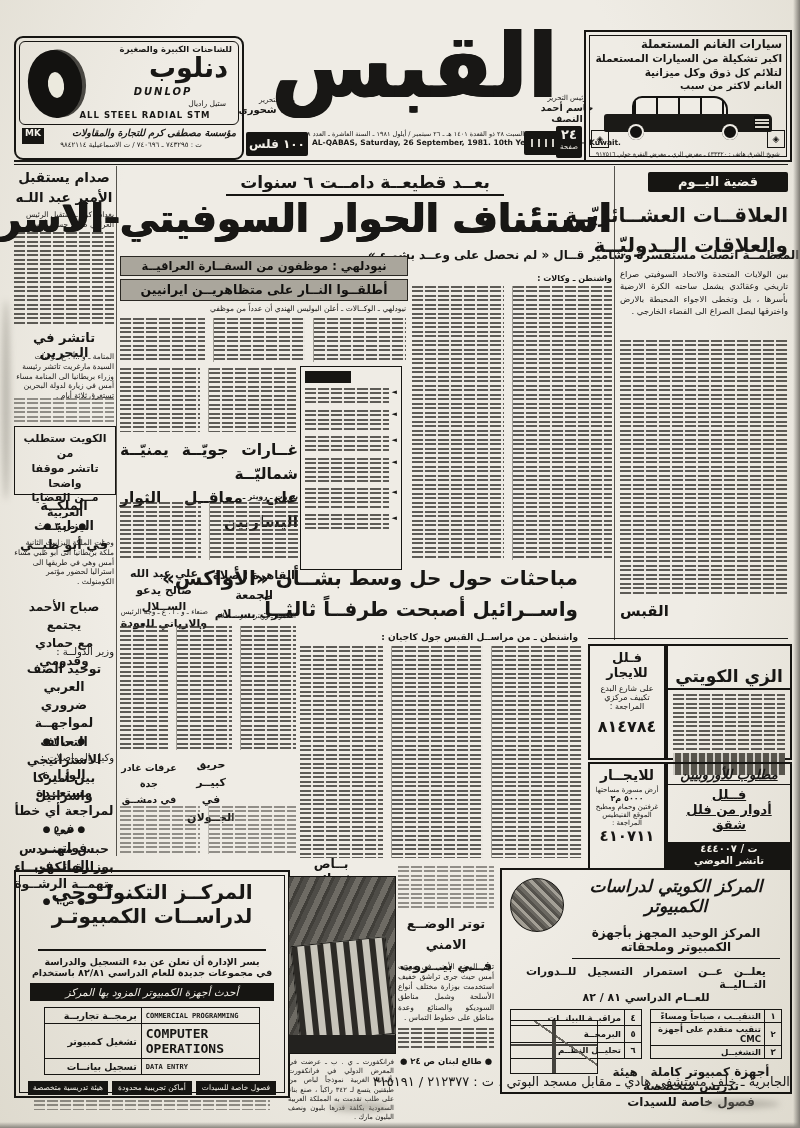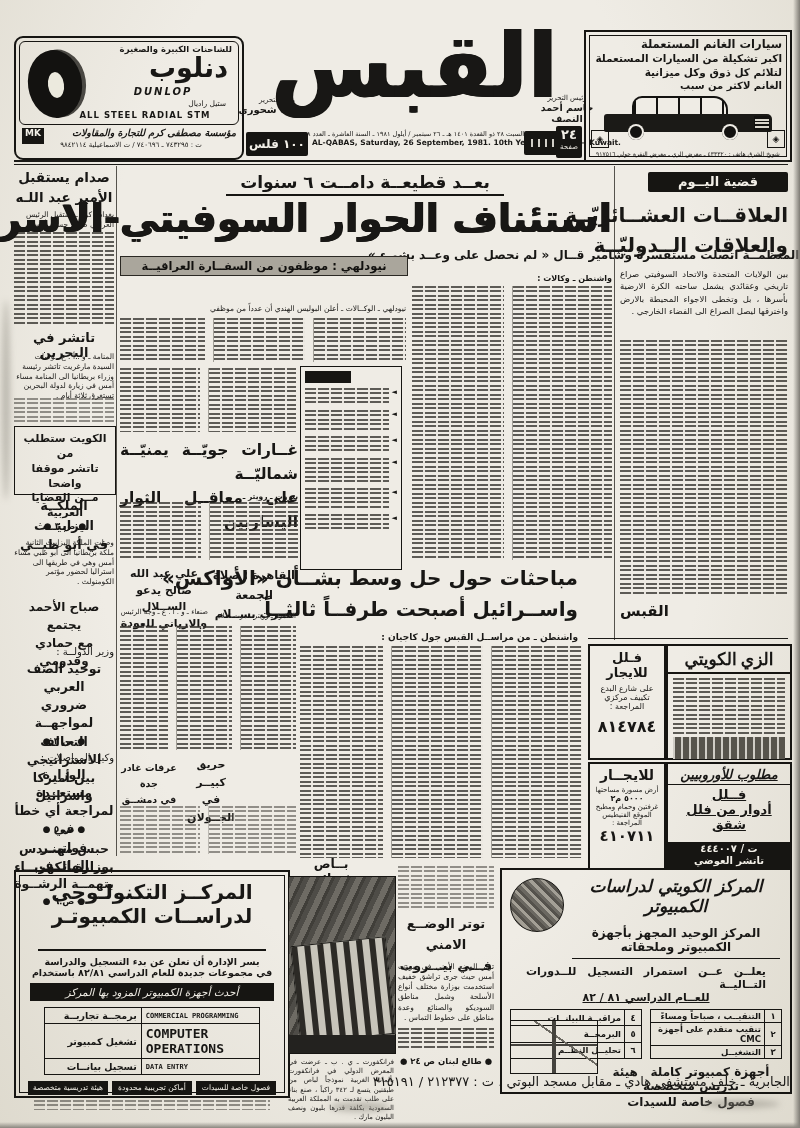--- a/index.html
+++ b/index.html
@@ -163,20 +163,21 @@
   <div class="abs ctr" style="left:130px;top:172px;width:470px;">
     <span class="b" style="font-size:17px;border-bottom:2px solid #161512;padding:0 14px 2px;">بعــد قطيعــة دامــت ٦ سنوات</span>
   </div>
   <div class="abs ctr nw b" style="left:112px;top:196px;width:500px;font-size:39px;letter-spacing:-1px;text-shadow:.7px 0 #161512,-.7px 0 #161512;">استئناف الحوار السوفيتي-الاسرائيلي</div>
 
   <div class="abs rt b nw" style="left:412px;top:248px;width:200px;font-size:12px;direction:rtl;width:200px;">
     <span style="position:absolute;right:-202px;top:0;width:400px;text-align:right;">● المنظمــة اتصلت مستفسرة وشامير قــال « لم نحصل على وعــد بشيء »</span>
   </div>
 
   <div class="abs gray-strip ctr b nw" style="left:120px;top:256px;width:286px;height:18px;line-height:18px;font-size:11.5px;">نيودلهي : موظفون من السفــارة العراقيــة</div>
+  <div class="abs gray-strip ctr b nw" style="left:120px;top:279px;width:286px;height:20px;line-height:20px;font-size:12.5px;">أطلقــوا النــار على متظاهريــن ايرانيين</div>
 
   <div class="abs rt b" style="left:516px;top:274px;width:96px;font-size:8px;">واشنطن ـ وكالات :</div>
   <div class="cols vr" style="left:412px;top:286px;width:200px;height:274px;">
     <div class="sim"></div>
     <div class="sim"></div>
   </div>
   <div class="abs rt" style="left:120px;top:304px;width:286px;font-size:7.5px;">نيودلهي ـ الوكــالات ـ أعلن البوليس الهندي أن عدداً من موظفي</div>
   <div class="cols vr" style="left:120px;top:318px;width:286px;height:44px;">
     <div class="sim"></div>
     <div class="sim"></div>
@@ -281,21 +282,21 @@
 
   <div class="abs frame" style="left:588px;top:644px;width:74px;height:112px;">
     <div class="ctr b" style="font-size:13px;margin-top:4px;">فـلل للايجار</div>
     <div class="ctr" style="font-size:8px;margin-top:4px;">على شارع البدع</div>
     <div class="ctr" style="font-size:8px;">تكييف مركزي</div>
     <div class="ctr" style="font-size:8px;">المراجعة :</div>
     <div class="ctr b" style="font-size:16px;margin-top:6px;direction:ltr;">٨١٤٧٨٤</div>
   </div>
 
   <div class="abs frame" style="left:666px;top:644px;width:122px;height:112px;">
-    <div class="ctr b" style="font-size:17px;margin-top:3px;border-bottom:2px solid #161512;padding-bottom:2px;font-family:Liberation Serif, serif;">الزي الكويتي</div>
+    <div class="ctr b" style="font-size:17px;margin-top:20px;border-bottom:2px solid #161512;padding-bottom:2px;">الزي الكويتي</div>
     <div class="sim" style="margin:4px 5px 0;height:56px;"></div>
     <div style="margin:3px 5px 0;height:22px;background:#57544c;background-image:repeating-linear-gradient(90deg,rgba(238,235,228,.8) 0 2px,rgba(0,0,0,0) 2px 8px);"></div>
   </div>
 
   <div class="abs frame" style="left:588px;top:762px;width:74px;height:104px;">
     <div class="ctr b" style="font-size:14px;margin-top:3px;">للايجــار</div>
     <div class="ctr" style="font-size:7px;margin-top:3px;">أرض مسورة مساحتها</div>
     <div class="ctr b" style="font-size:8px;">٥٠٠٠ م٢</div>
     <div class="ctr" style="font-size:7px;">غرفتين وحمام ومطبخ</div>
     <div class="ctr" style="font-size:7px;">الموقع الفنيطيس</div>
@@ -360,21 +361,21 @@
   </div>
   <div class="abs rt" style="left:398px;top:962px;width:96px;font-size:7.5px;line-height:1.35;text-align:justify;">توتر الوضع الأمني في بيروت أمس حيث جرى تراشق خفيف استخدمت بوزارة مختلف أنواع الأسلحة وشمل مناطق السوديكو والصنائع وعدة مناطق على خطوط التماس .</div>
   <div class="abs sim" style="left:398px;top:1028px;width:96px;height:22px;"></div>
   <div class="abs ref" style="left:398px;top:1056px;width:96px;font-size:8.5px;">● طالع لبنان ص ٢٤ ●</div>
 
   <div class="abs frame" style="left:500px;top:868px;width:288px;height:222px;border-width:2.5px;">
     <div class="abs" style="left:8px;top:8px;width:52px;height:52px;border-radius:50%;border:1px solid #161512;background:repeating-linear-gradient(45deg,#6b6861 0 3px,#a39f95 3px 6px,#55524c 6px 9px);"></div>
     <div class="rt b" style="margin:6px 10px 0 70px;font-size:17px;font-style:italic;text-align:center;">المركز الكويتي لدراسات الكمبيوتر</div>
     <div class="rt b" style="margin:10px 10px 0 70px;font-size:12px;text-align:center;border-bottom:1px solid #161512;padding-bottom:4px;">المركز الوحيد المجهز بأجهزة الكمبيوتر وملحقاته</div>
     <div class="ctr b stretch" style="margin:6px 24px 0;font-size:11px;">يعلــن عــن استمرار التسجيل للــدورات التــاليــة</div>
-    <div class="ctr b" style="font-size:11px;text-decoration:underline;">للعــام الدراسي ٨١ / ٨٢</div>
+    <div class="ctr b" style="font-size:11px;">للعــام الدراسي ٨١ / ٨٢</div>
     <div style="display:flex;gap:8px;margin:5px 8px 0;">
       <table style="flex:1;border-collapse:collapse;">
         <tbody>
             <tr>
               <td style="border:1px solid #161512;width:14px;text-align:center;font-size:8.5px;font-weight:bold;">١</td>
               <td style="border:1px solid #161512;font-size:8.5px;font-weight:bold;padding:1px 3px;">التنقيــب ، صباحاً ومساءً</td>
             </tr>
         <tr>
               <td style="border:1px solid #161512;text-align:center;font-size:8.5px;font-weight:bold;">٢</td>
               <td style="border:1px solid #161512;font-size:8.5px;font-weight:bold;padding:1px 3px;">تنقيب متقدم على أجهزة CMC</td>

